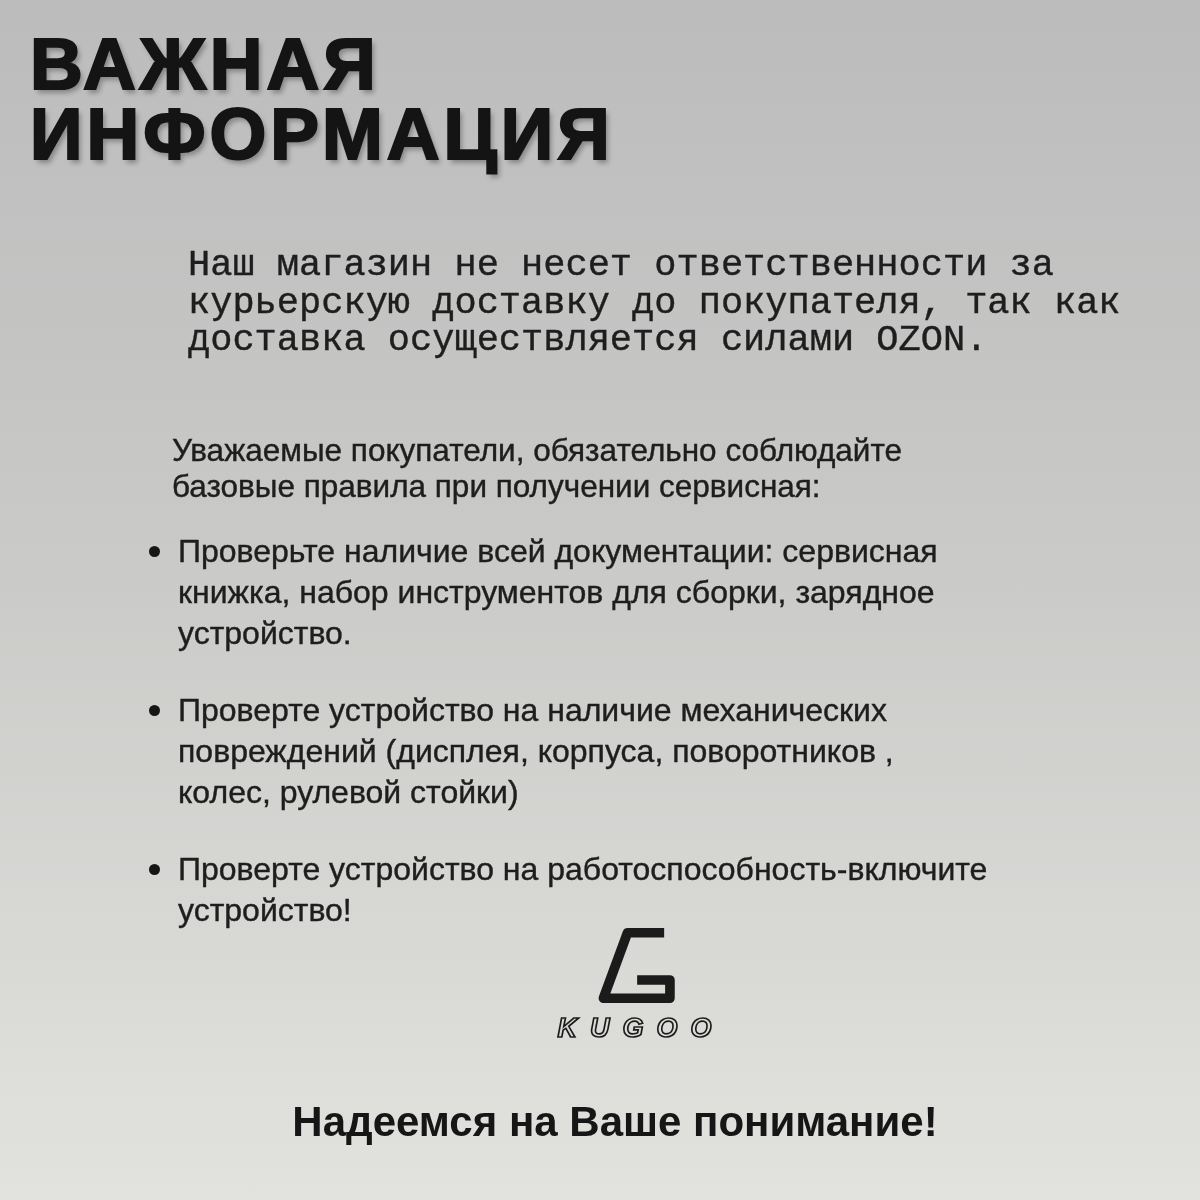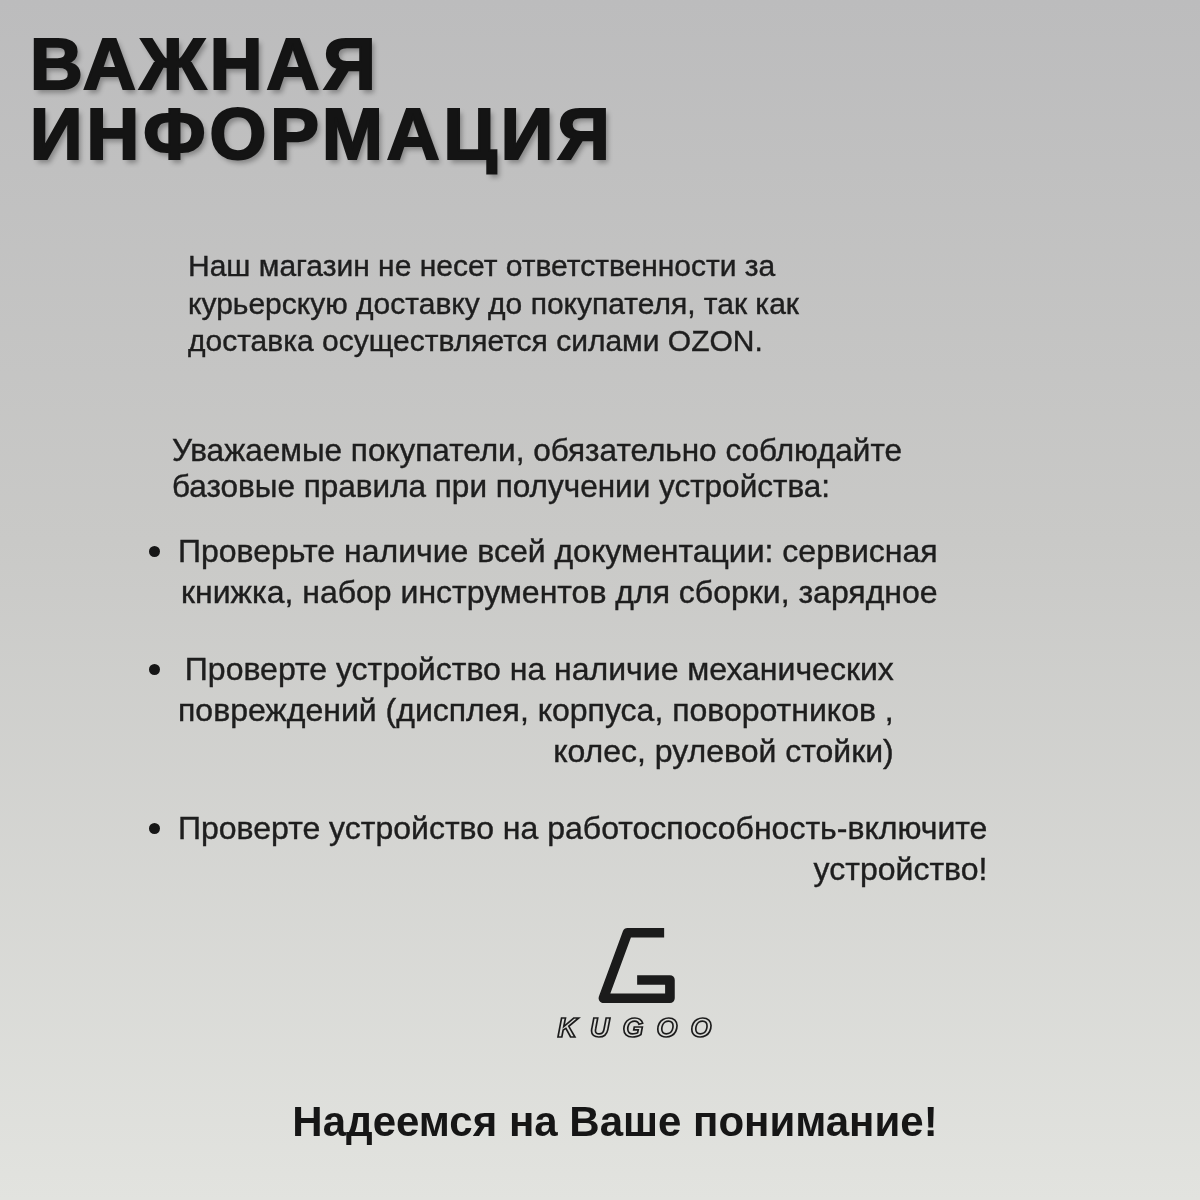--- a/index.html
+++ b/index.html
@@ -37,37 +37,37 @@
 
   
   .para .line { white-space: nowrap; }
   .body-text {
     font-weight: 400;
     -webkit-text-stroke: 0.4px currentColor;
   }
   .intro {
     position: absolute;
     top: 247px; left: 188px;
-    font-size: 30px;
+    font-size: 37px;
     line-height: 37.5px;
+    font-family: Liberation Mono, monospace;
   }
   .rules {
     position: absolute;
     top: 432px; left: 172px;
     font-size: 31.5px;
     line-height: 36px;
   }
 
   
   .bullets {
     position: absolute;
     top: 531px; left: 149px;
     margin: 0; padding: 0;
     list-style: none;
-    text-align: right;
   }
   .bullet { display: flex; align-items: flex-start; margin-bottom: 36px; }
   .bullet:last-child { margin-bottom: 0; margin-top: 29px; }
   .dot {
     flex: 0 0 auto;
     width: 11px; height: 11px;
     border-radius: 50%;
     background: #161616;
     margin-top: 15px;
     margin-right: 18px;
@@ -118,29 +118,30 @@
   </h1>
 
   <div class="para body-text intro">
     <div class="line">Наш магазин не несет ответственности за</div>
     <div class="line">курьерскую доставку до покупателя, так как</div>
     <div class="line">доставка осуществляется силами OZON.</div>
   </div>
 
   <div class="para body-text rules">
     <div class="line">Уважаемые покупатели, обязательно соблюдайте</div>
-    <div class="line">базовые правила при получении устройства:</div>
+    <div class="line">базовые правила при получении сервисная:</div>
   </div>
 
   <ul class="bullets">
     <li class="bullet">
       <span class="dot"></span>
       <div class="bullet-text body-text para">
         <div class="line">Проверьте наличие всей документации: сервисная</div>
         <div class="line">книжка, набор инструментов для сборки, зарядное</div>
+        <div class="line">устройство.</div>
       </div>
     </li>
     <li class="bullet">
       <span class="dot"></span>
       <div class="bullet-text body-text para">
         <div class="line">Проверте устройство на наличие механических</div>
         <div class="line">повреждений (дисплея, корпуса, поворотников ,</div>
         <div class="line">колес, рулевой стойки)</div>
       </div>
     </li>

